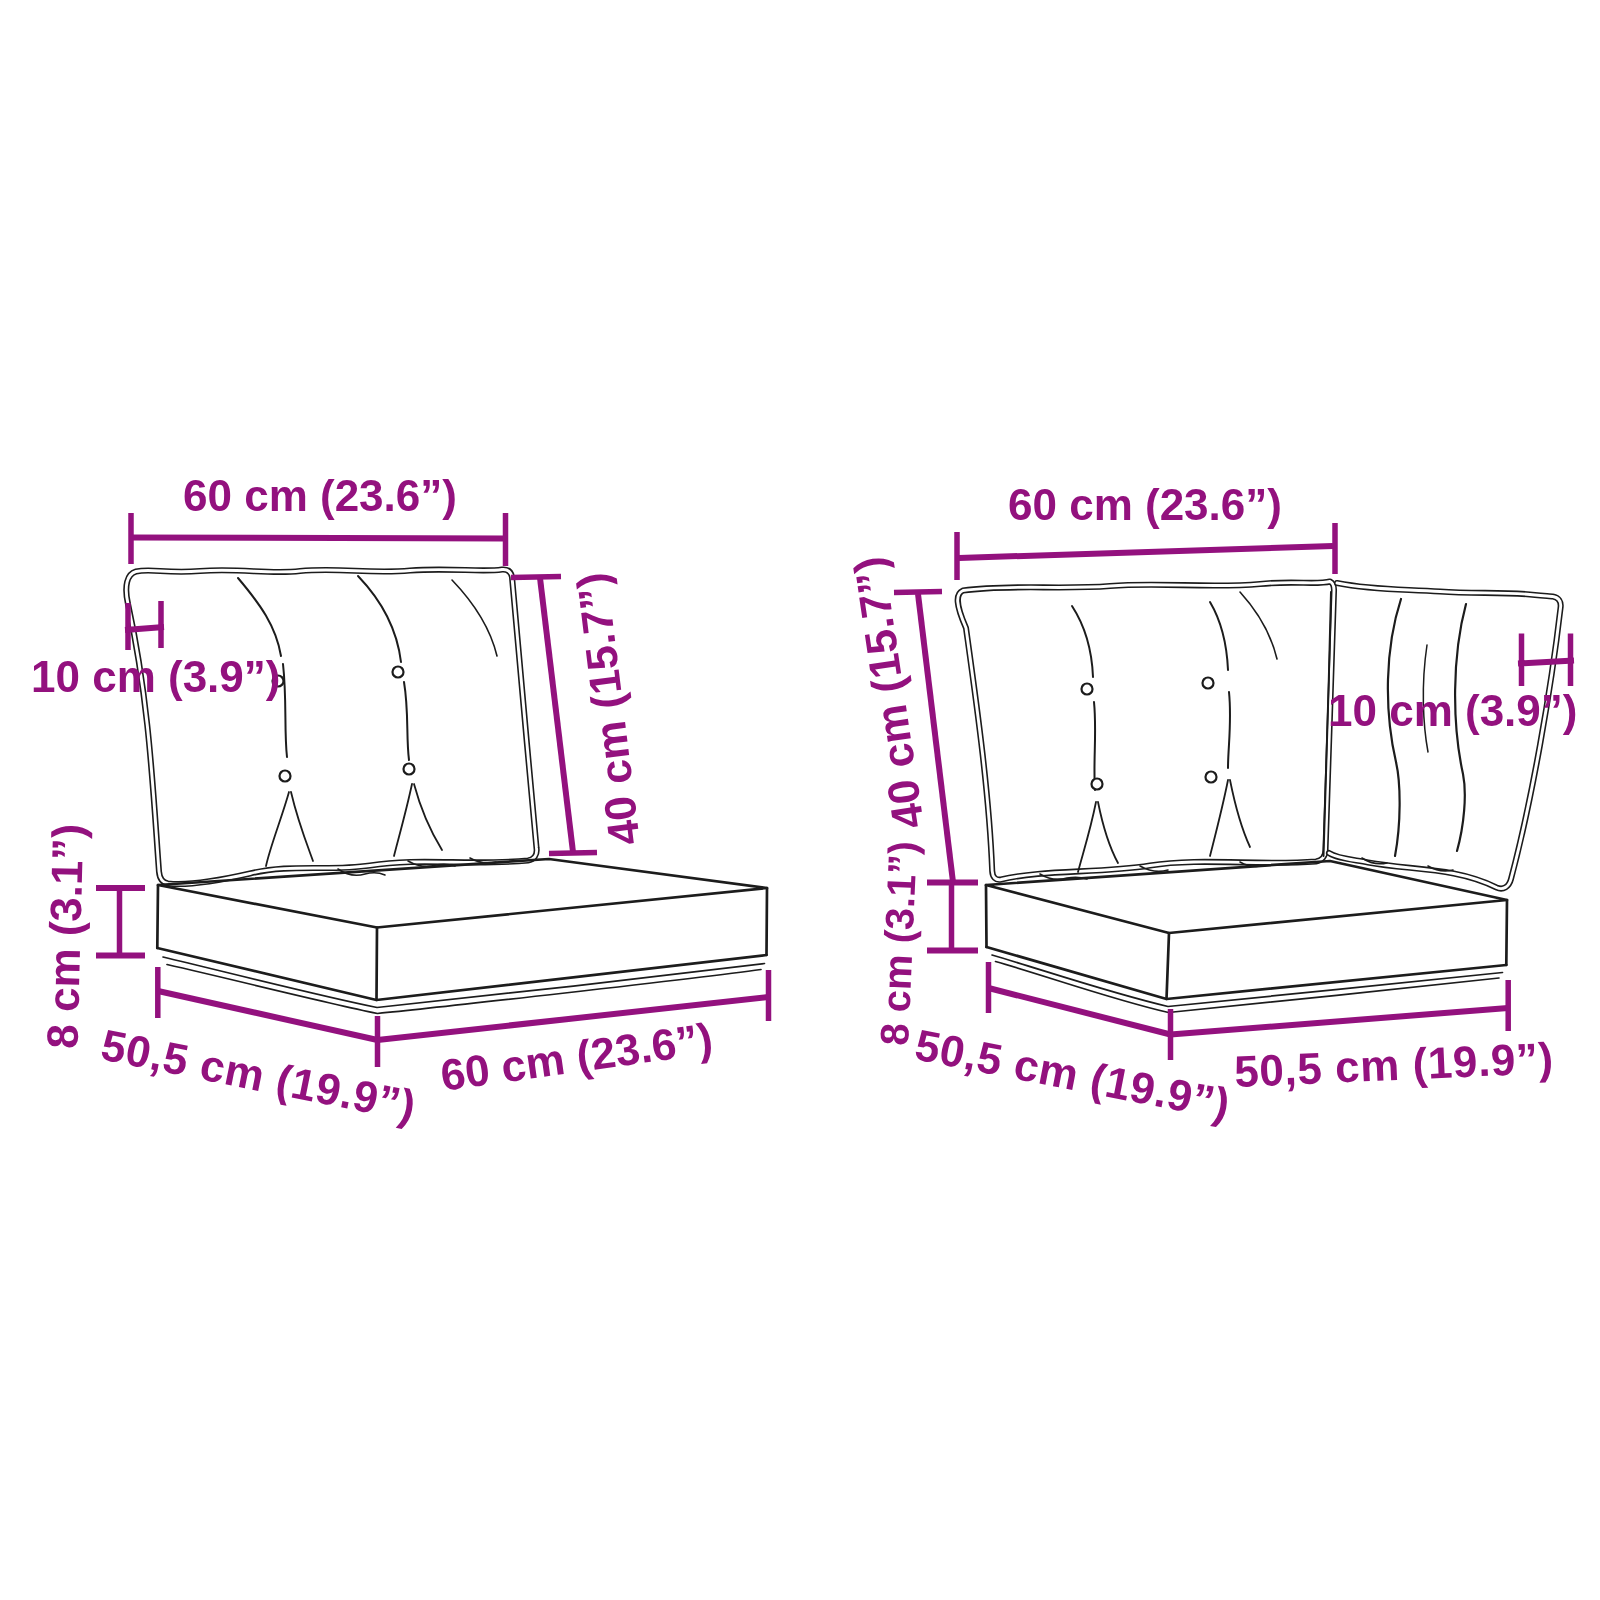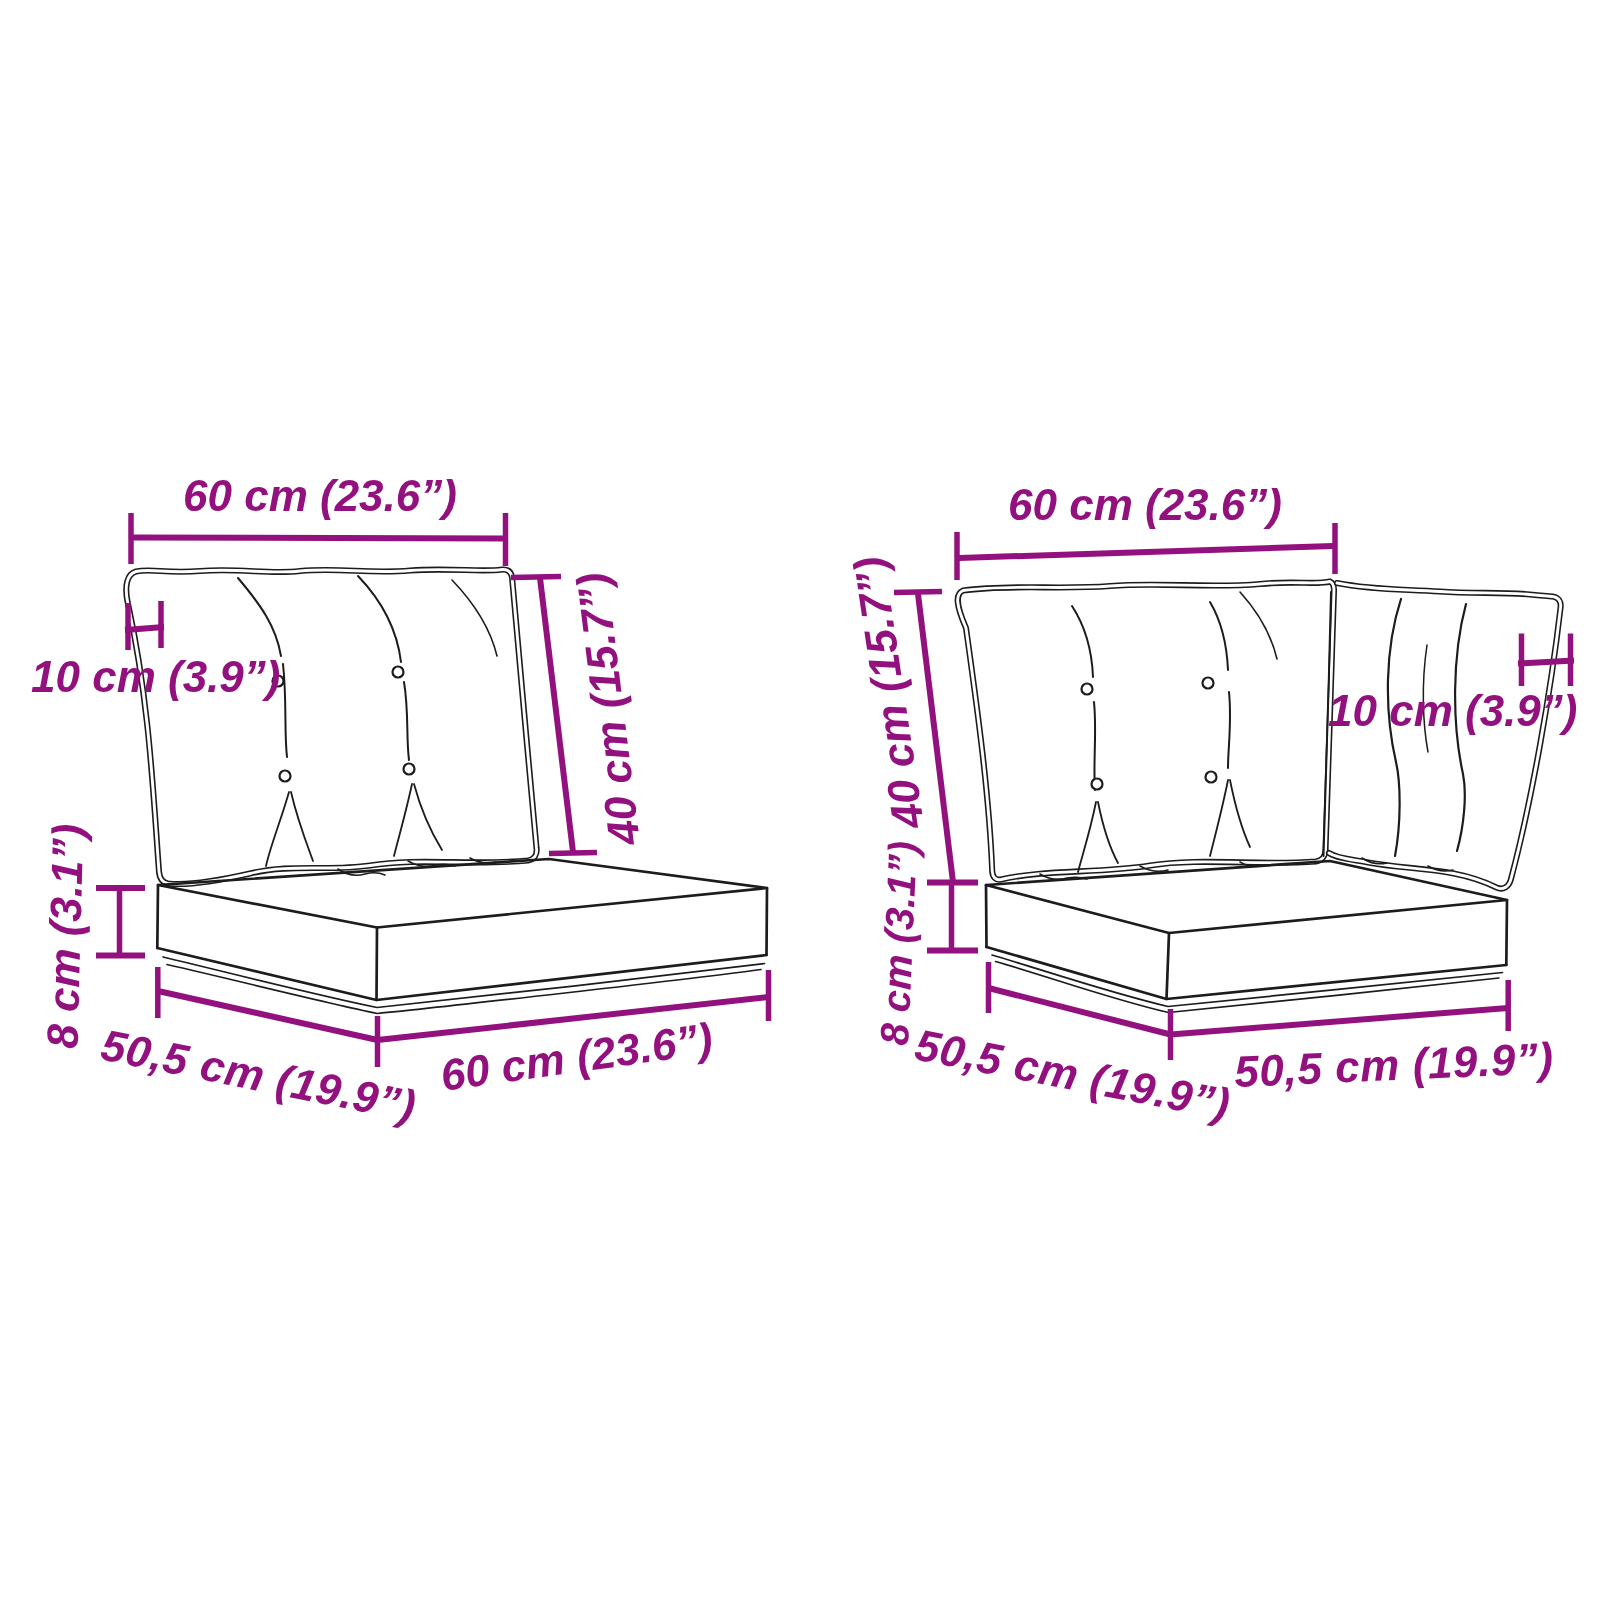--- a/index.html
+++ b/index.html
@@ -1,16 +1,16 @@
 <!DOCTYPE html>
 <html><head>
 <meta charset="utf-8">
 <style>
   html,body{margin:0;padding:0;background:#ffffff;}
-  .wrap{width:1600px;height:1600px;position:relative;background:#ffffff;overflow:hidden;font-style:italic;}
+  .wrap{width:1600px;height:1600px;position:relative;background:#ffffff;overflow:hidden;}
   svg{position:absolute;left:0;top:0;}
   text{font-family:"Liberation Sans", sans-serif;font-weight:bold;fill:#93117e;}
 </style>
 </head>
 <body>
 <div class="wrap">
 <svg width="1600" height="1600" viewBox="0 0 1600 1600">
 
   <g id="artL" stroke="#1c1c1c" fill="none" stroke-linecap="round" stroke-linejoin="round">
 

